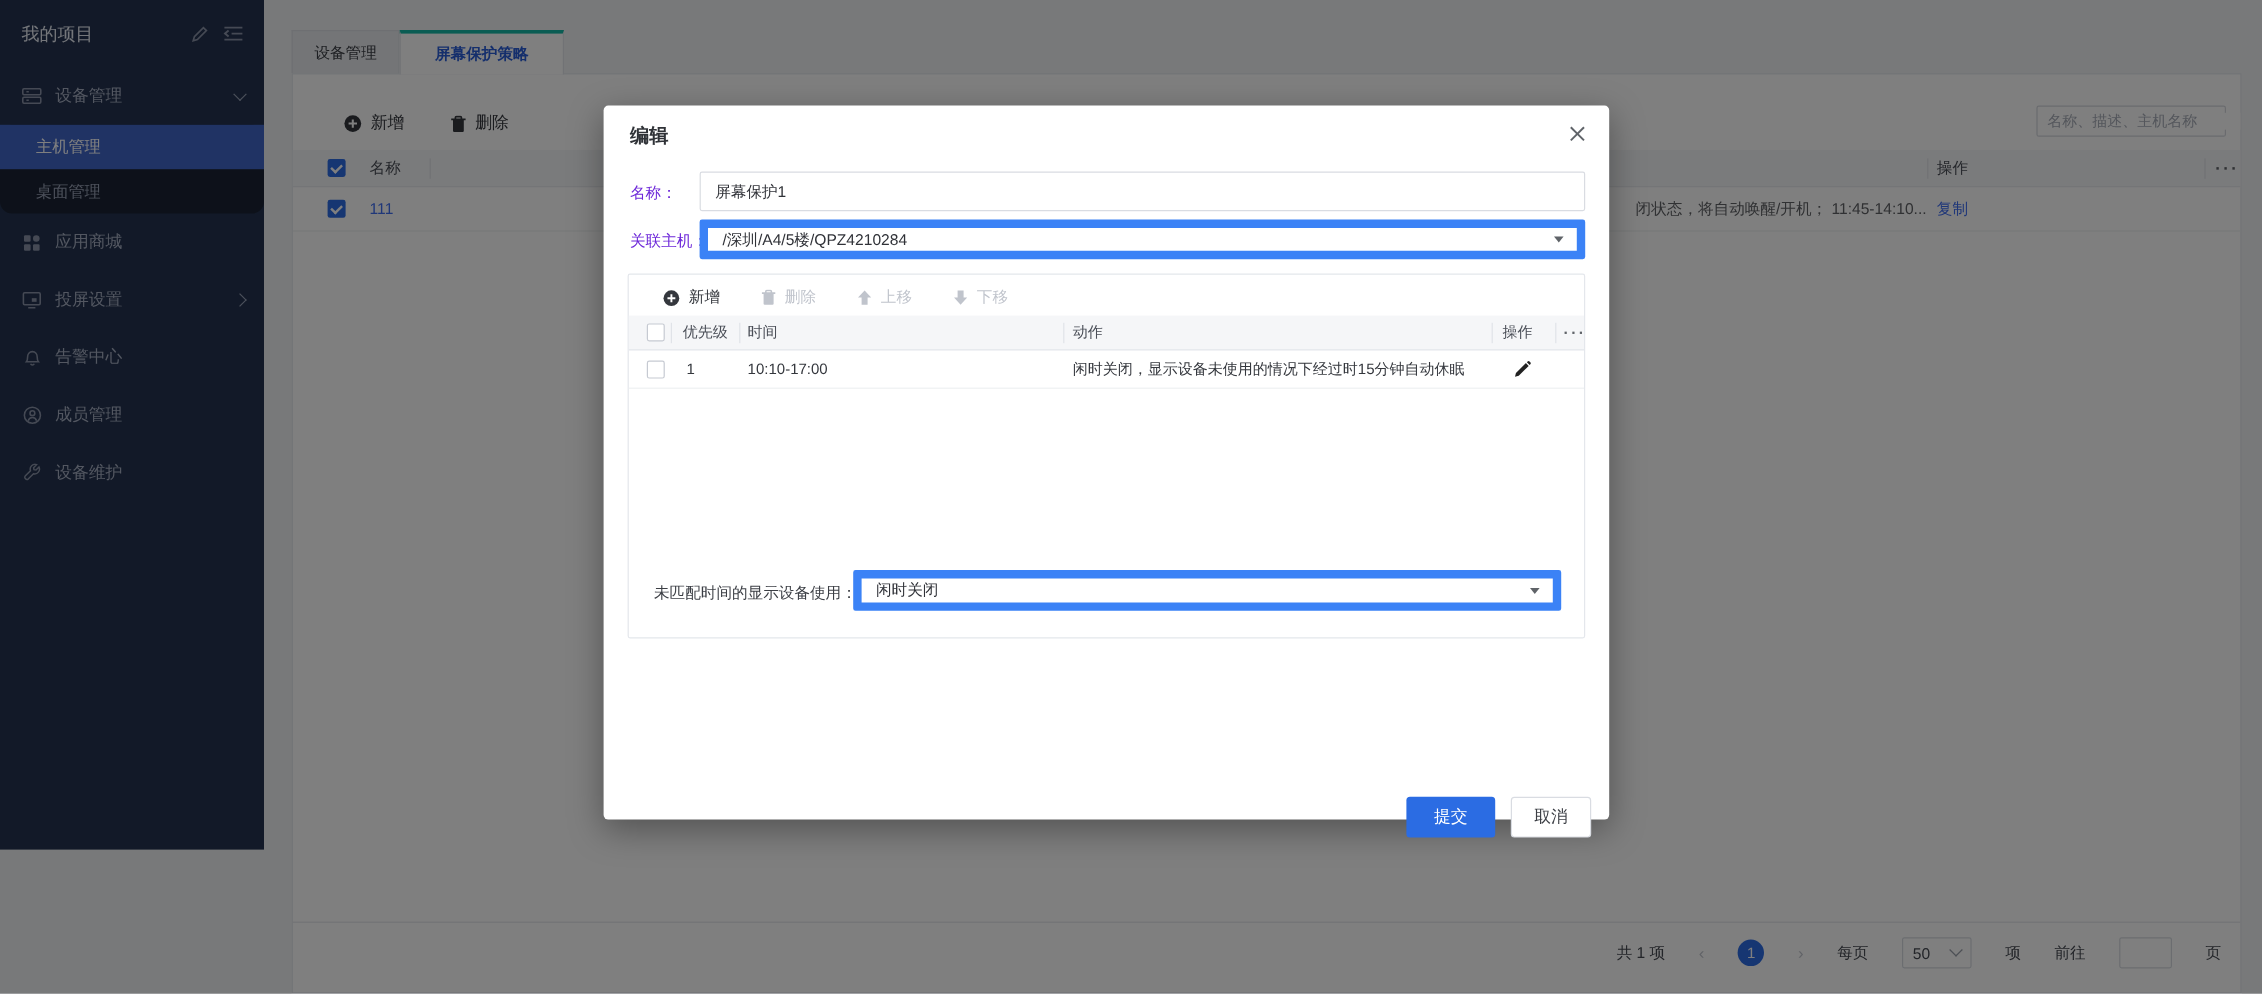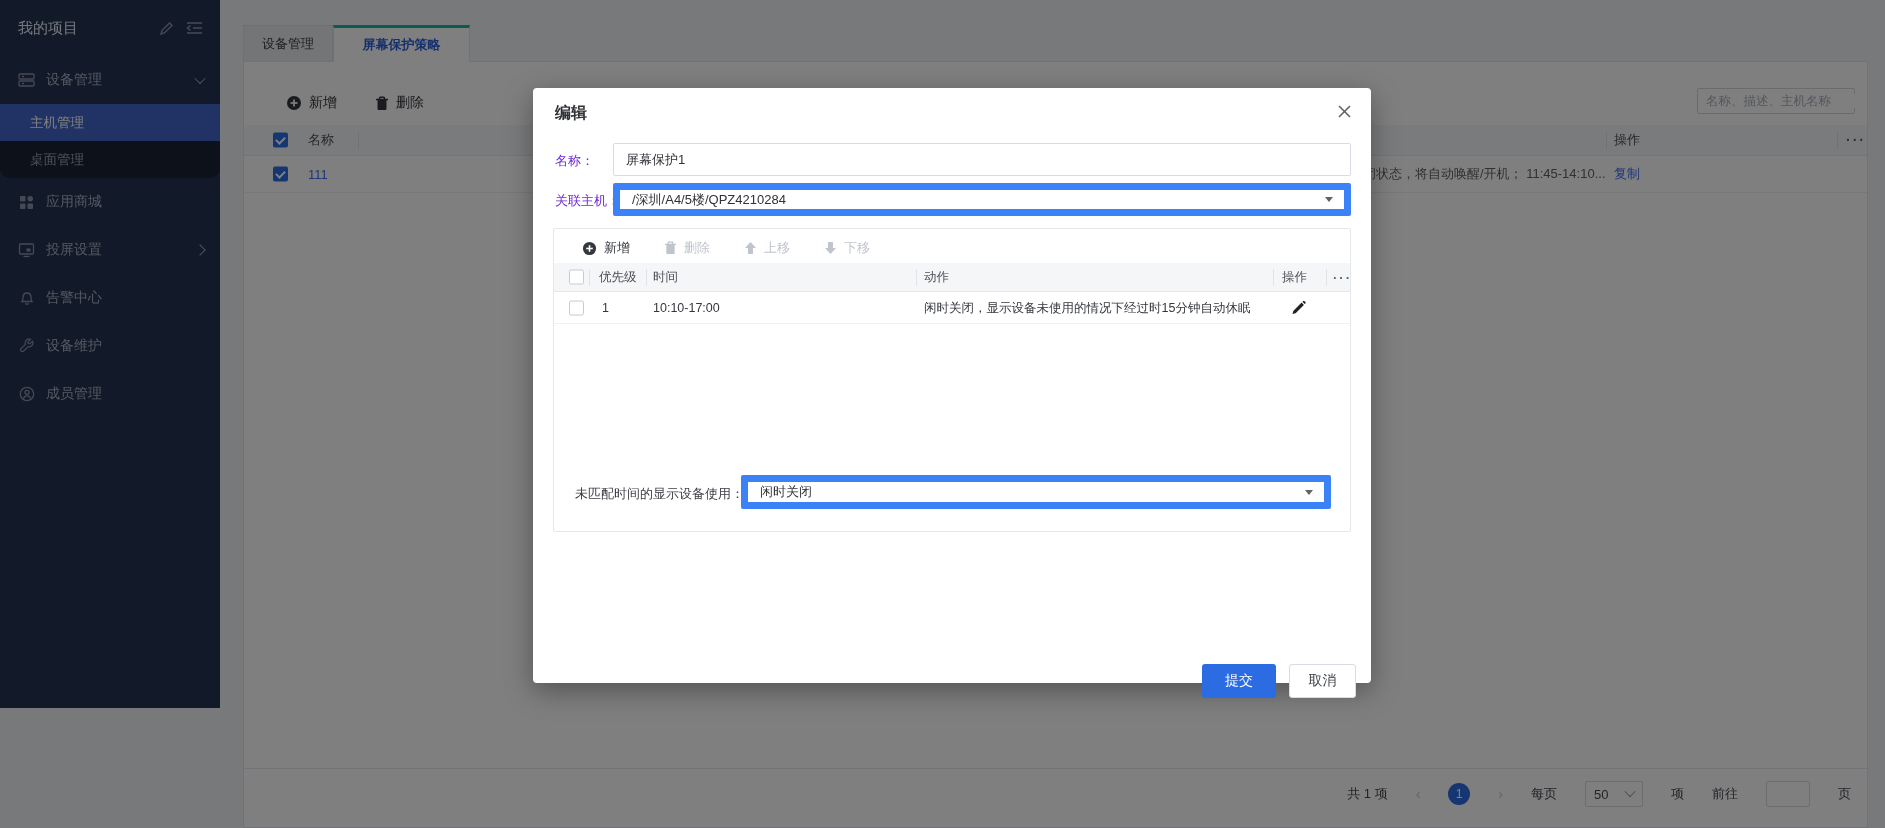--- a/index.html
+++ b/index.html
@@ -63,21 +63,21 @@
 
   .caret-down { width:0; height:0; border-left:4px solid transparent; border-right:4px solid transparent;
     border-top:5px solid #5f6368; }
   .chev-sm { width:8px; height:8px; border-right:1.5px solid #99a2b7; border-bottom:1.5px solid #99a2b7; }
   .chev-sm.down { transform:rotate(45deg) translate(-1px,-1px); }
   .chev-sm.right { transform:rotate(-45deg); }
   .chev-sm.gray { border-color:#9aa0aa; }
 
   
   #overlay { position:absolute; left:0; top:0; width:1885px; height:828px; background:rgba(0,0,0,0.5); z-index:10; }
-  #modal { position:absolute; left:533px; top:88px; width:838px; height:595px; background:#fff;
+  #modal { position:absolute; left:503px; top:88px; width:838px; height:595px; background:#fff;
     border-radius:4px; box-shadow:0 8px 28px rgba(0,0,0,0.35); z-index:20; }
   .m-title { position:absolute; left:22px; top:15px; font-size:16px; font-weight:bold; color:#2f3237; }
   .m-close { position:absolute; right:14px; top:10px; width:26px; height:26px; display:flex;
     align-items:center; justify-content:center; cursor:pointer; }
   .m-label { position:absolute; left:22px; font-size:13px; color:#6d28d9; }
   .m-input { position:absolute; left:80px; width:738px; height:33px; border:1px solid #d9dce2; border-radius:2px;
     font-size:13px; color:#303238; padding:0 12px; outline:none; font-family:inherit; background:#fff; }
   .m-select { position:absolute; display:flex; align-items:center; border:7px solid #3b82f6; border-radius:2px;
     font-size:13px; color:#303238; padding:0 12px; background:#fff; cursor:pointer; }
   .m-select .caret-down { position:absolute; right:11px; }
@@ -174,36 +174,36 @@
       <svg width="16" height="16" viewBox="0 0 16 16" fill="none" stroke="#8a93a8" stroke-width="1.3">
         <path d="M3 11.5 C3.8 10.5 4 9 4 7.5 C4 5 5.5 3 8 3 C10.5 3 12 5 12 7.5 C12 9 12.2 10.5 13 11.5 Z"></path>
         <path d="M6.5 13.2 a1.6 1.6 0 0 0 3 0"></path>
         </svg>
     </span>
     <span>告警中心</span>
   </div>
 
   <div class="sb-item">
     <span class="ic">
-      <svg width="16" height="16" viewBox="0 0 16 16" fill="#8a93a8">
-        <path d="M13.5 3.2 L11 5.7 L9.3 5.4 L9 3.7 L11.5 1.2 A4 4 0 0 0 6.4 6.3 L2 10.7 A1.8 1.8 0 0 0 4.5 13.2 L8.9 8.8 A4 4 0 0 0 13.5 3.2 Z" fill="none" stroke="#8a93a8" stroke-width="1.2"></path>
-        </svg>
-    </span>
-    <span>设备维护</span>
-  </div>
-
-  <div class="sb-item">
-    <span class="ic">
       <svg width="16" height="16" viewBox="0 0 16 16" fill="none" stroke="#8a93a8" stroke-width="1.3">
         <circle cx="8" cy="8" r="6.7"></circle>
           <circle cx="8" cy="6.3" r="2"></circle>
           <path d="M4.5 12.6 C5 10.8 6.3 9.9 8 9.9 C9.7 9.9 11 10.8 11.5 12.6"></path>
         </svg>
     </span>
     <span>成员管理</span>
+  </div>
+
+  <div class="sb-item">
+    <span class="ic">
+      <svg width="16" height="16" viewBox="0 0 16 16" fill="#8a93a8">
+        <path d="M13.5 3.2 L11 5.7 L9.3 5.4 L9 3.7 L11.5 1.2 A4 4 0 0 0 6.4 6.3 L2 10.7 A1.8 1.8 0 0 0 4.5 13.2 L8.9 8.8 A4 4 0 0 0 13.5 3.2 Z" fill="none" stroke="#8a93a8" stroke-width="1.2"></path>
+        </svg>
+    </span>
+    <span>设备维护</span>
   </div>
 </div>
 
 <div id="tabs">
   <div class="tab inactive">
     <span>设备管理</span>
   </div>
   <div class="tab active">
     <span>屏幕保护策略</span>
   </div>

